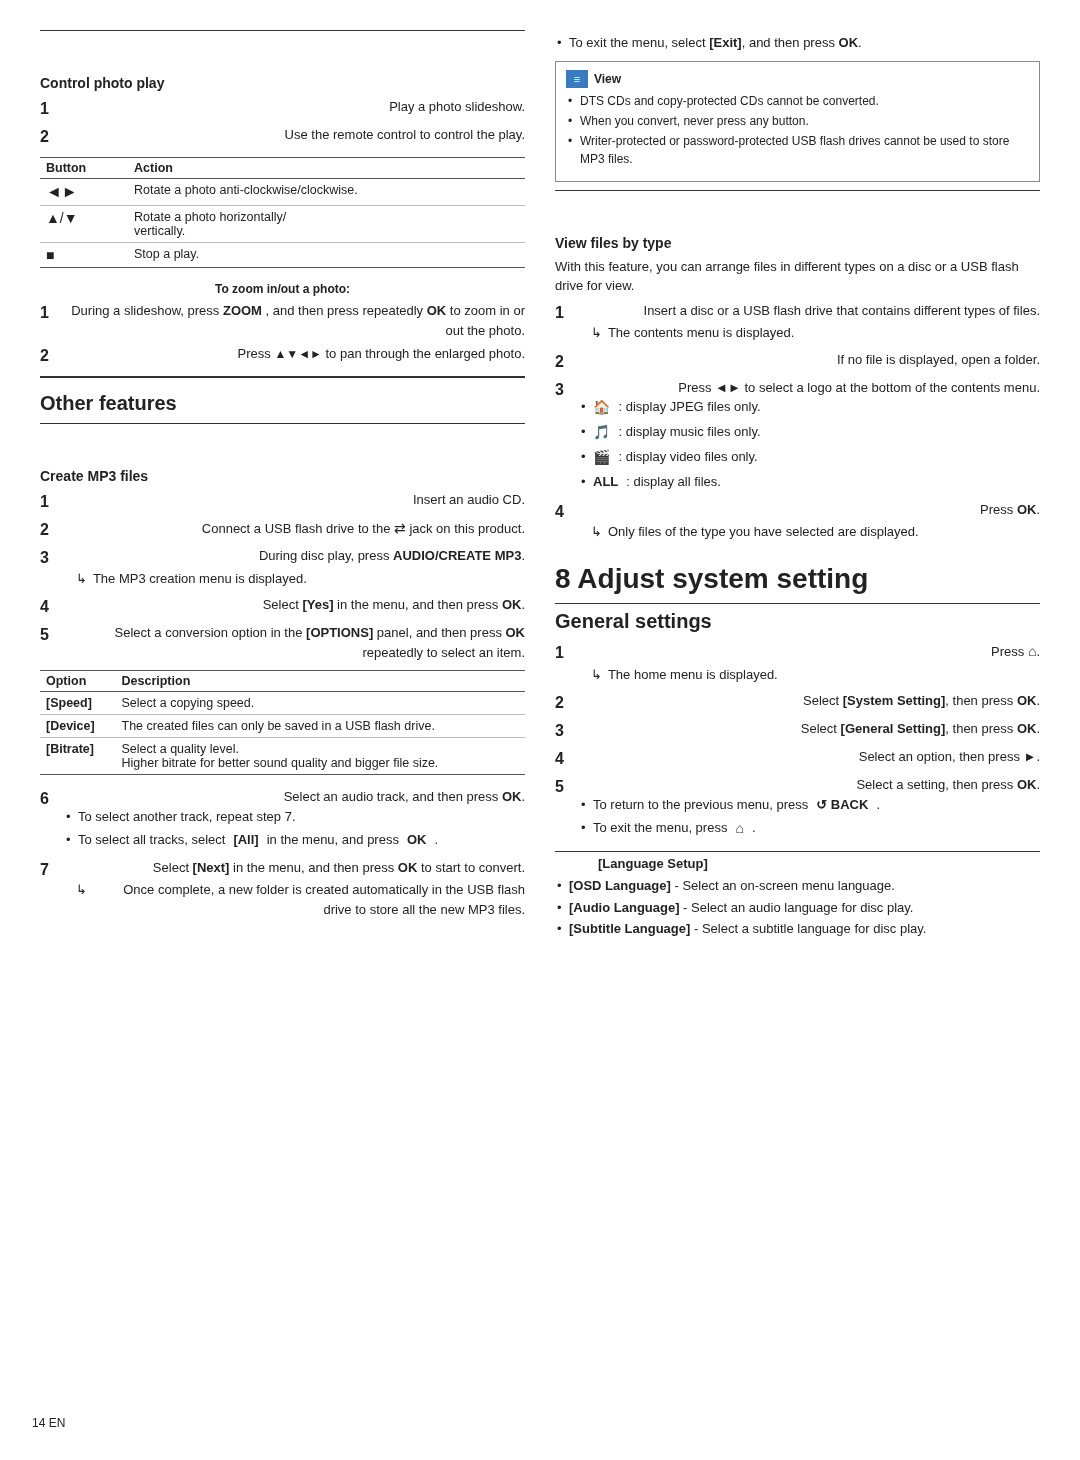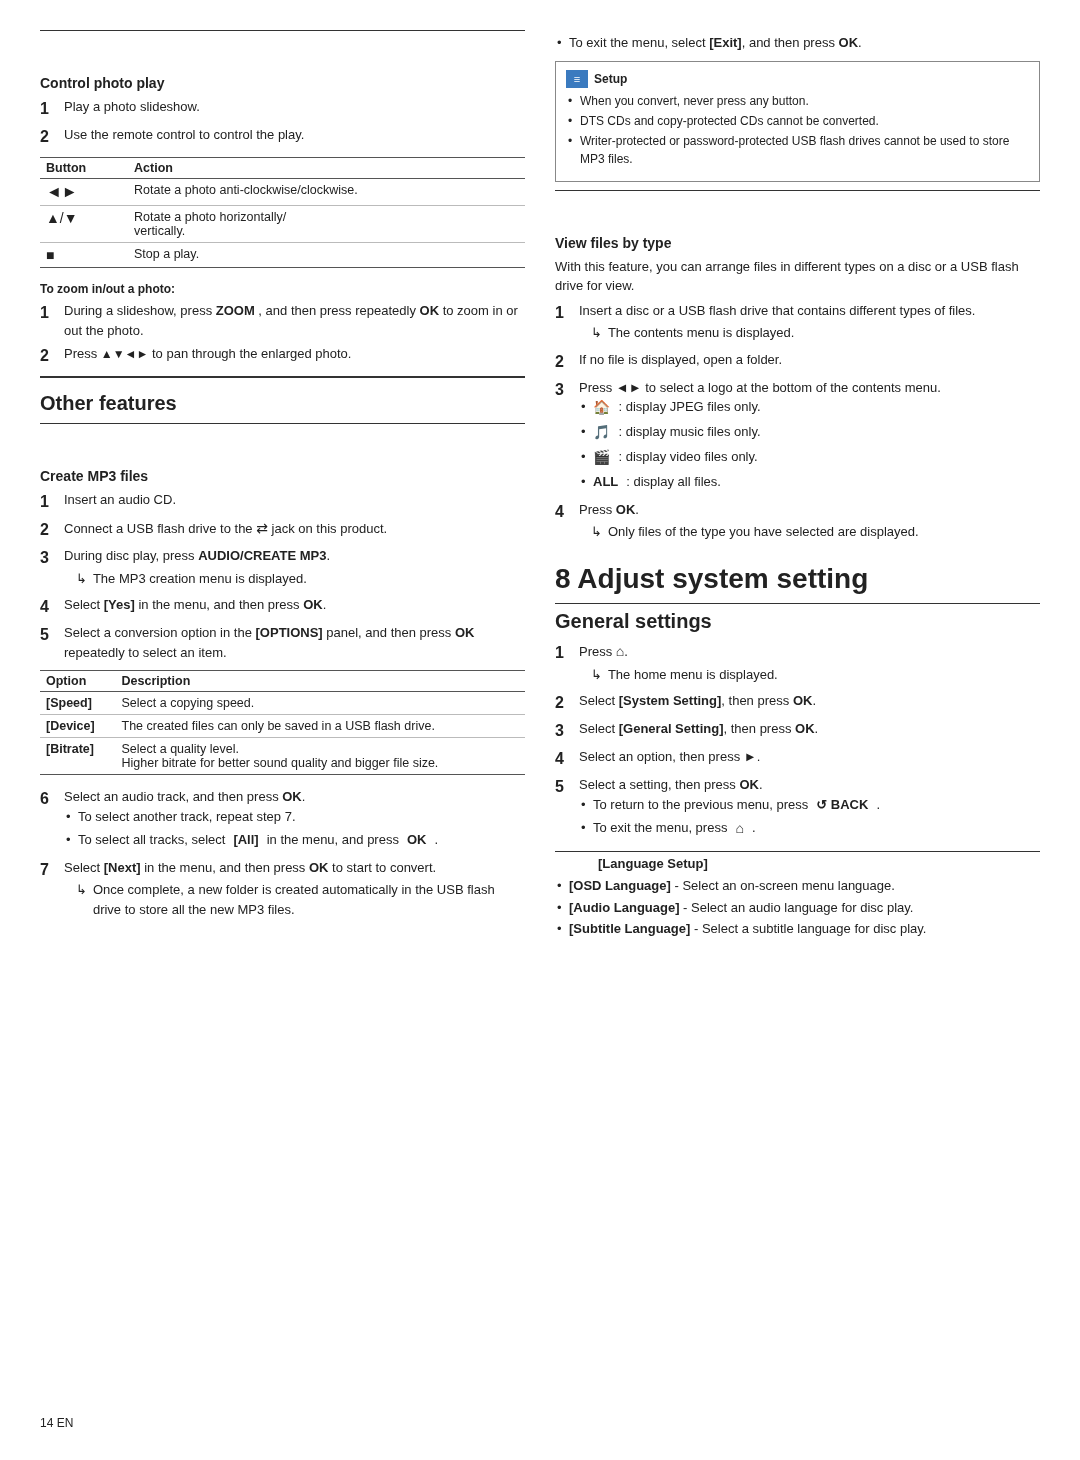--- a/index.html
+++ b/index.html
@@ -42,21 +42,21 @@
       display: flex;
       gap: 8px;
       margin-bottom: 4px;
       line-height: 1.5;
     }
     ol.steps li .num {
       font-size: 16px;
       font-weight: bold;
       min-width: 16px;
     }
-    ol.steps li .content { flex: 1; }
+    ol.steps li .content { flex: 1; text-align: right; }
     ul.bullets { list-style: none; padding-left: 0; margin: 3px 0 5px 0; }
     ul.bullets li {
       padding-left: 14px;
       position: relative;
       margin-bottom: 2px;
       line-height: 1.5;
     }
     ul.bullets li::before {
       content: "•";
       position: absolute;
@@ -125,24 +125,24 @@
     h2.gen-title {
       font-size: 20px;
       font-weight: bold;
       margin-bottom: 8px;
       border-top: 1.5px solid #333;
       padding-top: 6px;
     }
     .page-footer {
       position: absolute;
       bottom: 30px;
-      left: 40px;
+      left: 32px;
       font-size: 12px;
     }
-    .zoom-header { font-size: 12px; font-weight: bold; margin: 6px 0 3px 0; }
+    .zoom-header { font-size: 12px; font-weight: bold; margin: 6px 0 3px 0; text-align: center; }
     .other-features-title {
       font-size: 20px;
       font-weight: bold;
       border-top: 2px solid #333;
       padding-top: 14px;
       margin-bottom: 8px;
     }
     .sub-ul { list-style: none; padding-left: 0; }
     .sub-ul li {
       padding-left: 14px;
@@ -290,25 +290,25 @@
 
   <div class="col-right">
 
     <ul class="bullets">
       <li>To exit the menu, select <span class="bold">[Exit]</span>, and then press <span class="bold">OK</span>.</li>
     </ul>
 
     <div class="note-box">
       <div class="note-header">
         <span class="note-icon">≡</span>
-        <span>Setup</span>
+        <span>View</span>
       </div>
       <ul class="bullets">
+        <li>DTS CDs and copy-protected CDs cannot be converted.</li>
         <li>When you convert, never press any button.</li>
-        <li>DTS CDs and copy-protected CDs cannot be converted.</li>
         <li>Writer-protected or password-protected USB flash drives cannot be used to store MP3 files.</li>
       </ul>
     </div>
 
     <hr class="section-rule">
     <h2 class="section-title">View files by type</h2>
     <p>With this feature, you can arrange files in different types on a disc or a USB flash drive for view.</p>
 
     <ol class="steps">
       <li>

